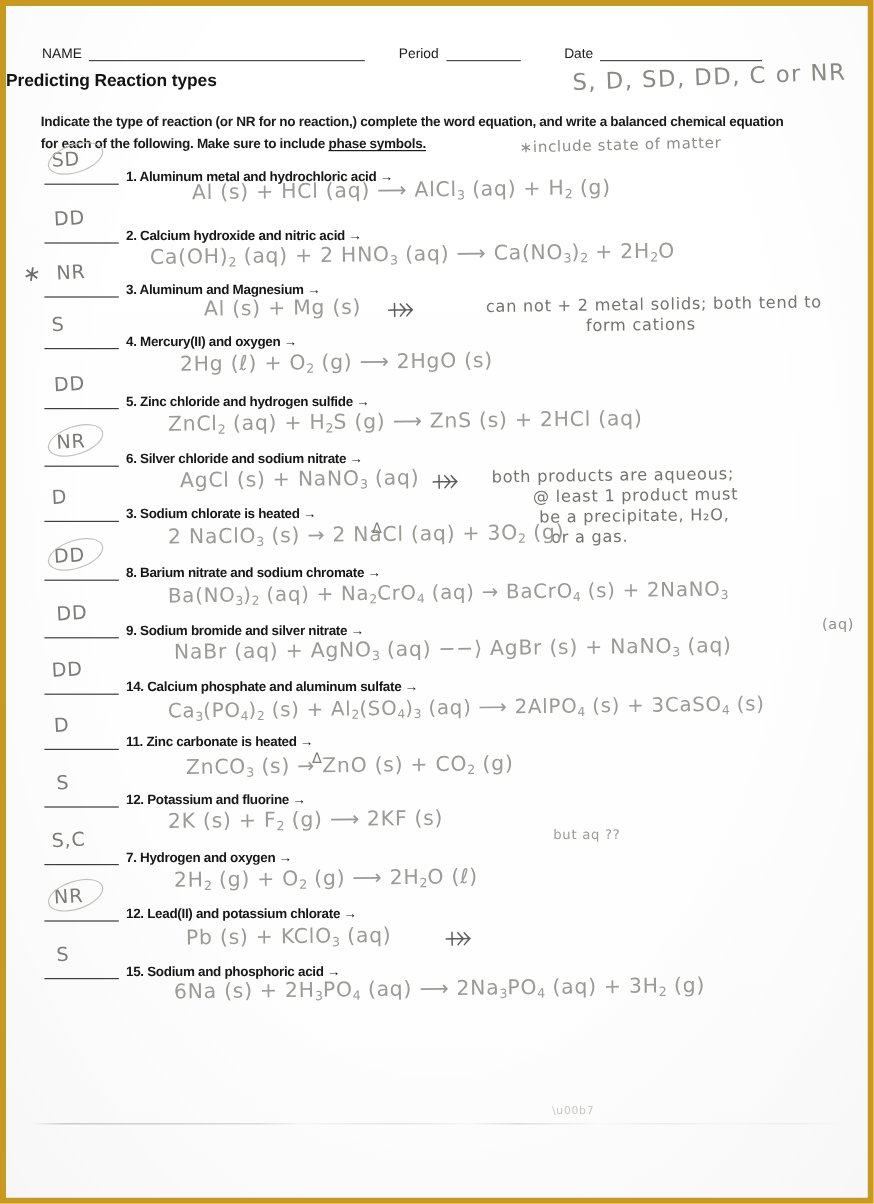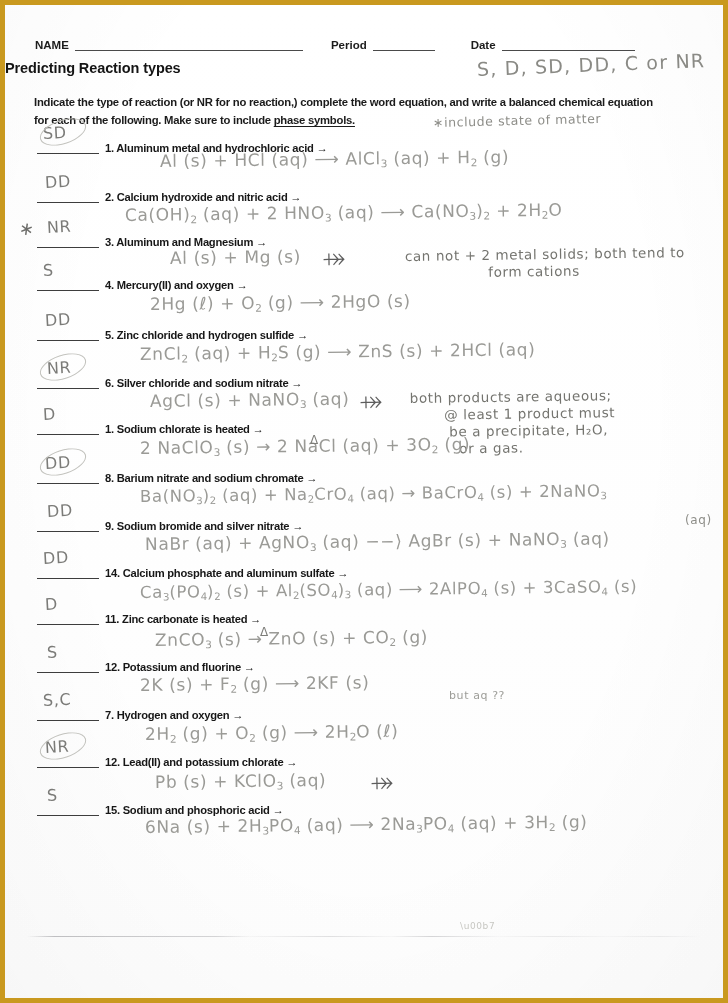--- a/index.html
+++ b/index.html
@@ -44,21 +44,21 @@
       rgba(120,120,125,0.04) 70%,
       rgba(120,120,125,0.14) 78%,
       rgba(120,120,125,0.04) 86%,
       rgba(120,120,125,0.12) 94%,
       rgba(120,120,125,0.00) 100%);
   }
   #hdr-row{
     position:absolute;left:30px;top:26px;width:600px;height:20px;
     display:flex;align-items:flex-end;
   }
-  .hdr-label{font-size:11.5px;font-weight:700;color:#1c1c1c;white-space:nowrap;}
+  .hdr-label{font-size:11.5px;font-weight:400;color:#1c1c1c;white-space:nowrap;}
   .rule{
     border-bottom:1.2px solid #4a4a4a;
     height:13px;display:inline-block;
   }
   #title{
     position:absolute;left:0;top:55px;width:560px;
     font-size:14.5px;font-weight:700;color:#141414;
     letter-spacing:-0.1px;
   }
   #instr{
@@ -209,21 +209,21 @@
         <div class="hw ans" style="left: 42px; top: 354px;">NR</div>
         <div class="circ" style="left: 34px; top: 350px; width: 46px; height: 22px;"></div>
         <div class="hw eq" style="left: 145px; top: 386px; font-size: 17px;">AgCl (s)  +  NaNO<sub>3</sub> (aq)</div>
         <div class="hw noarrow" style="left: 355px; top: 383px;">⤀</div>
         <div class="hw note" style="left: 405px; top: 385px;">both products are aqueous;
        @ least 1 product must
         be a precipitate, H₂O,
           or a gas.</div>
         <div class="prob" style="top: 412px;">
           <span class="ans-rule"></span>
-          <span class="prob-text">1.  Sodium chlorate is heated →</span>
+          <span class="prob-text">3.  Sodium chlorate is heated →</span>
         </div>
         <div class="hw ans" style="left: 38px; top: 400px;">D</div>
         <div class="hw eq" style="left: 135px; top: 433px; font-size: 17px;">2 NaClO<sub>3</sub> (s)  →  2 NaCl (aq) + 3O<sub>2</sub> (g)</div>
         <div class="hw" style="font-size: 12px; color: rgb(125, 125, 121); left: 305px; top: 428px;">Δ</div>
         <div class="prob" style="top: 461px;">
           <span class="ans-rule"></span>
           <span class="prob-text">8.  Barium nitrate and sodium chromate →</span>
         </div>
         <div class="hw ans" style="left: 40px; top: 449px;">DD</div>
         <div class="circ" style="left: 34px; top: 445px; width: 46px; height: 22px;"></div>
@@ -247,21 +247,21 @@
         </div>
         <div class="hw ans" style="left: 40px; top: 590px;">D</div>
         <div class="hw eq" style="left: 150px; top: 625px; font-size: 17px;">ZnCO<sub>3</sub> (s) →  ZnO (s) + CO<sub>2</sub> (g)</div>
         <div class="hw" style="font-size: 12px; color: rgb(125, 125, 121); left: 255px; top: 620px;">Δ</div>
         <div class="prob" style="top: 650px;">
           <span class="ans-rule"></span>
           <span class="prob-text">12.  Potassium and fluorine →</span>
         </div>
         <div class="hw ans" style="left: 42px; top: 638px;">S</div>
         <div class="hw eq" style="left: 135px; top: 670px; font-size: 17px;">2K (s)  +  F<sub>2</sub> (g)  ⟶   2KF (s)</div>
-        <div class="hw" style="left: 444px; top: 684px; font-size: 11px; color: rgb(157, 157, 152); text-align: center;">but aq ??</div>
+        <div class="hw" style="left: 456px; top: 684px; font-size: 11px; color: rgb(157, 157, 152); text-align: center;">but aq ??</div>
         <div class="prob" style="top: 698px;">
           <span class="ans-rule"></span>
           <span class="prob-text">7.  Hydrogen and oxygen →</span>
         </div>
         <div class="hw ans" style="left: 38px; top: 686px;">S,C</div>
         <div class="hw eq" style="left: 140px; top: 719px; font-size: 17px;">2H<sub>2</sub> (g) + O<sub>2</sub> (g)  ⟶ 2H<sub>2</sub>O (ℓ)</div>
         <div class="prob" style="top: 745px;">
           <span class="ans-rule"></span>
           <span class="prob-text">12.  Lead(II) and potassium chlorate →</span>
         </div>

